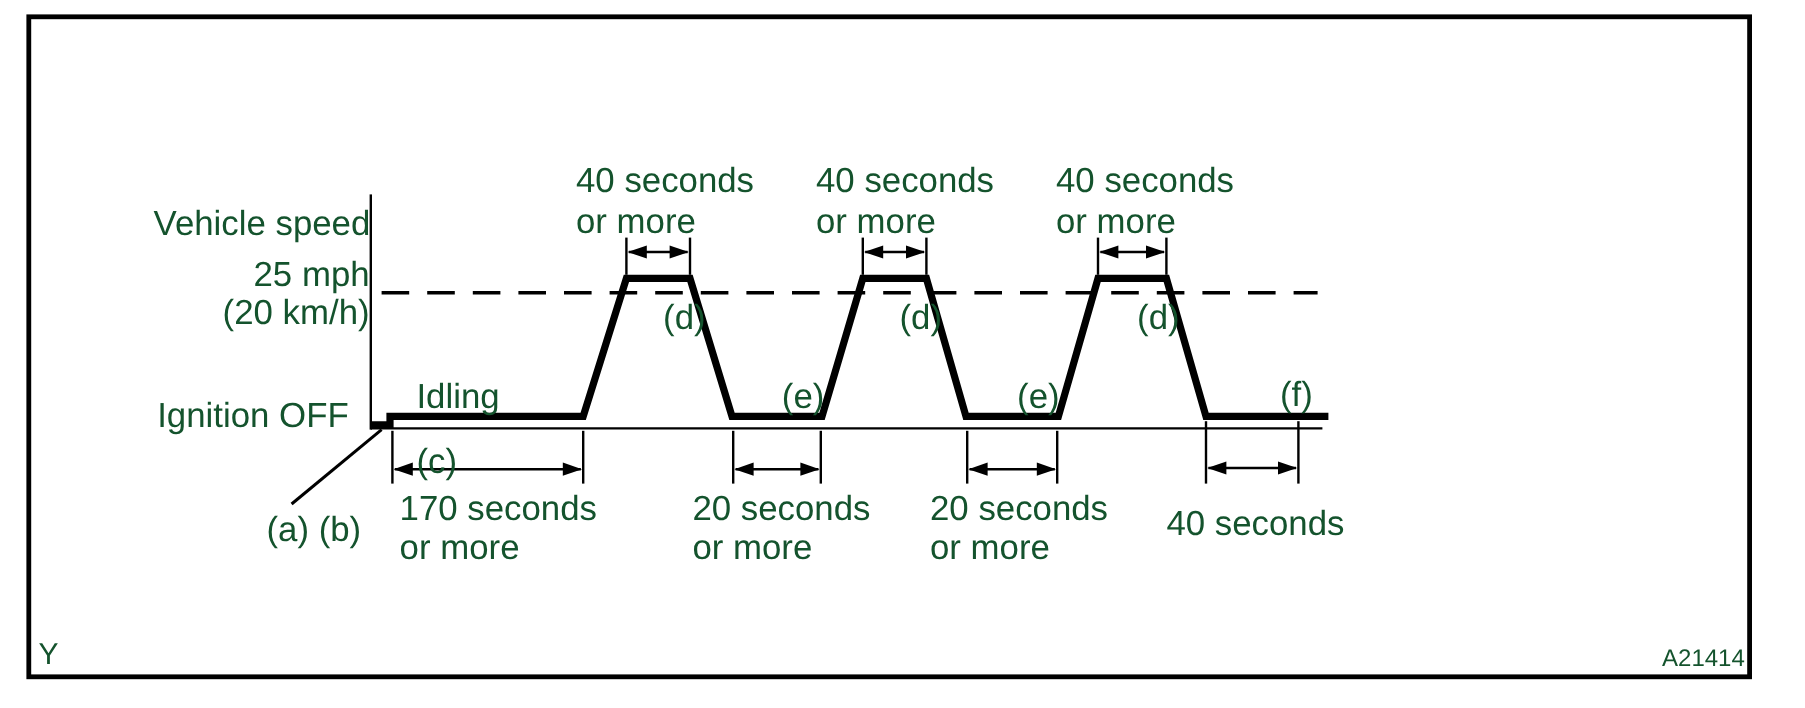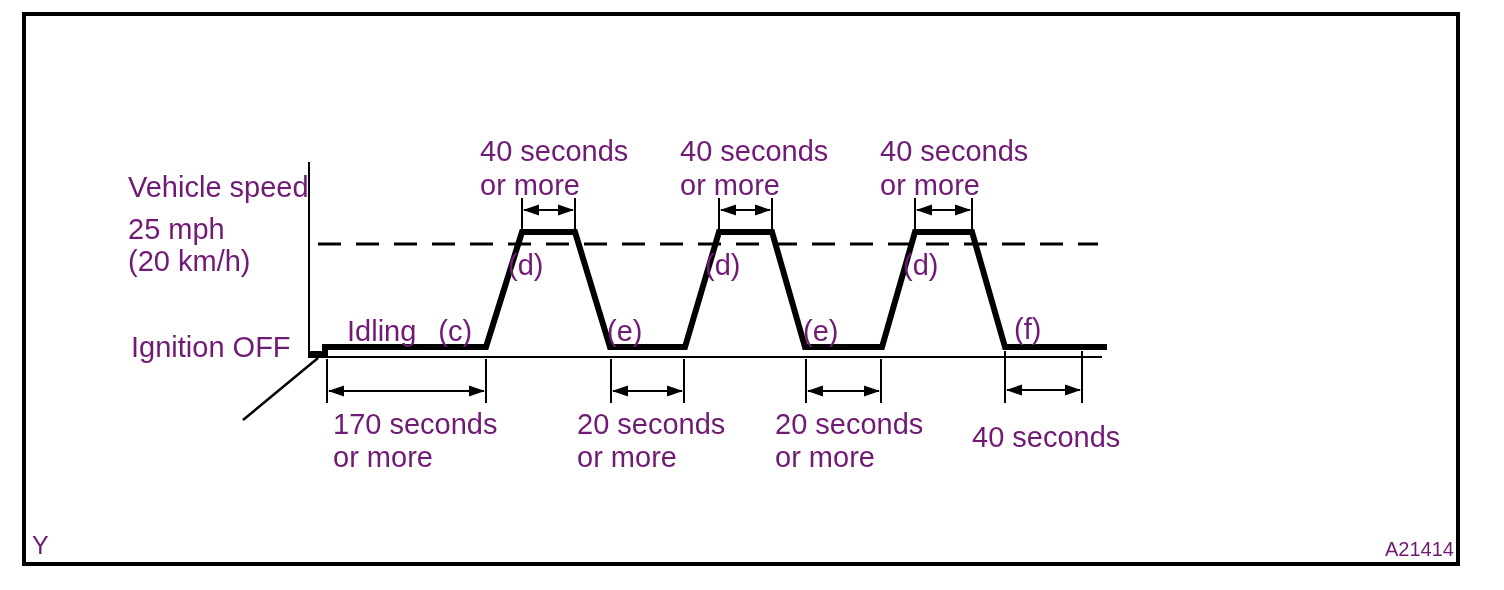--- a/index.html
+++ b/index.html
@@ -1,20 +1,20 @@
 <!DOCTYPE html>
 <html><head>
 <meta charset="utf-8">
 <style>
   html,body{margin:0;padding:0;background:#ffffff;}
   #stage{position:relative;width:1504px;height:590px;background:#ffffff;overflow:hidden;
          font-family:"Liberation Sans","DejaVu Sans",sans-serif;color:#000;}
   #diagram-svg{position:absolute;left:0;top:0;}
-  .lbl{position:absolute;font-size:29px;line-height:1.12;white-space:nowrap;color:#701a75;}
-  .ctr{text-align:left;}
+  .lbl{position:absolute;font-size:29px;line-height:1.12;white-space:nowrap;color:#14532d;}
+  .ctr{text-align:right;}
   .two-line div{line-height:34px;}
   .dim-text div{line-height:33px;}
   .small{font-size:20px;}
   .ymark{font-size:25px;}
   .gap-row{display:flex;gap:22px;}
 </style>
 </head>
 <body>
 
 <div id="stage">
@@ -101,30 +101,31 @@
   </div>
   <div class="lbl two-line" style="left:680px;top:134px;">
     <div>40 seconds</div>
     <div>or more</div>
   </div>
   <div class="lbl two-line" style="left:880px;top:134px;">
     <div>40 seconds</div>
     <div>or more</div>
   </div>
 
-  <div class="lbl gap-row" style="left:347px;top:315px;">
+  <div class="lbl gap-row" style="left:347px;top:315px;flex-direction:column;">
     <span>Idling</span>
     <span>(c)</span>
   </div>
   <div class="lbl ctr" style="left:508px;top:249px;width:80px;">(d)</div>
   <div class="lbl ctr" style="left:705px;top:249px;width:80px;">(d)</div>
   <div class="lbl ctr" style="left:903px;top:249px;width:80px;">(d)</div>
   <div class="lbl ctr" style="left:607px;top:315px;width:80px;">(e)</div>
   <div class="lbl ctr" style="left:803px;top:315px;width:80px;">(e)</div>
   <div class="lbl ctr" style="left:1014px;top:313px;width:80px;">(f)</div>
+  <div class="lbl ctr" style="left:181px;top:426px;width:120px;">(a) (b)</div>
 
   <div class="lbl dim-text" style="left:333px;top:408px;">
     <div>170 seconds</div>
     <div>or more</div>
   </div>
   <div class="lbl dim-text" style="left:577px;top:408px;">
     <div>20 seconds</div>
     <div>or more</div>
   </div>
   <div class="lbl dim-text" style="left:775px;top:408px;">

